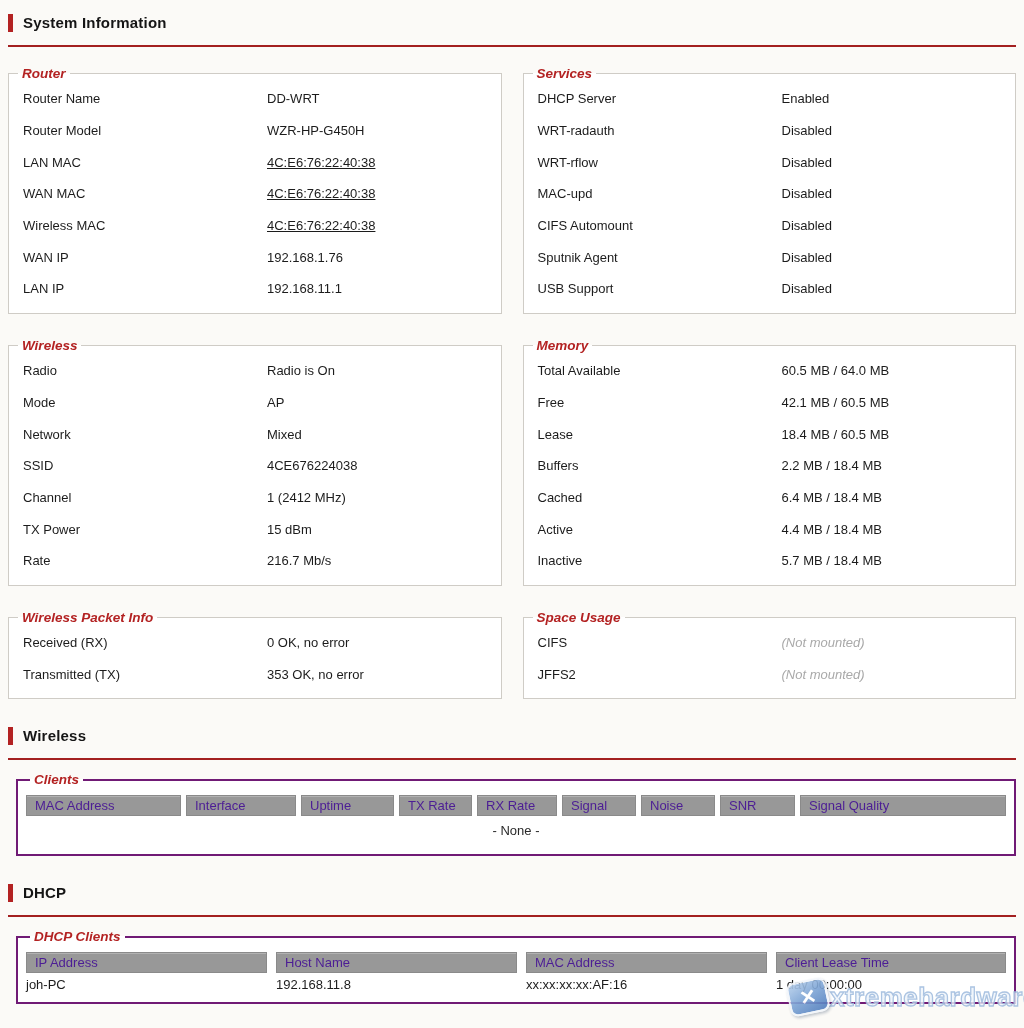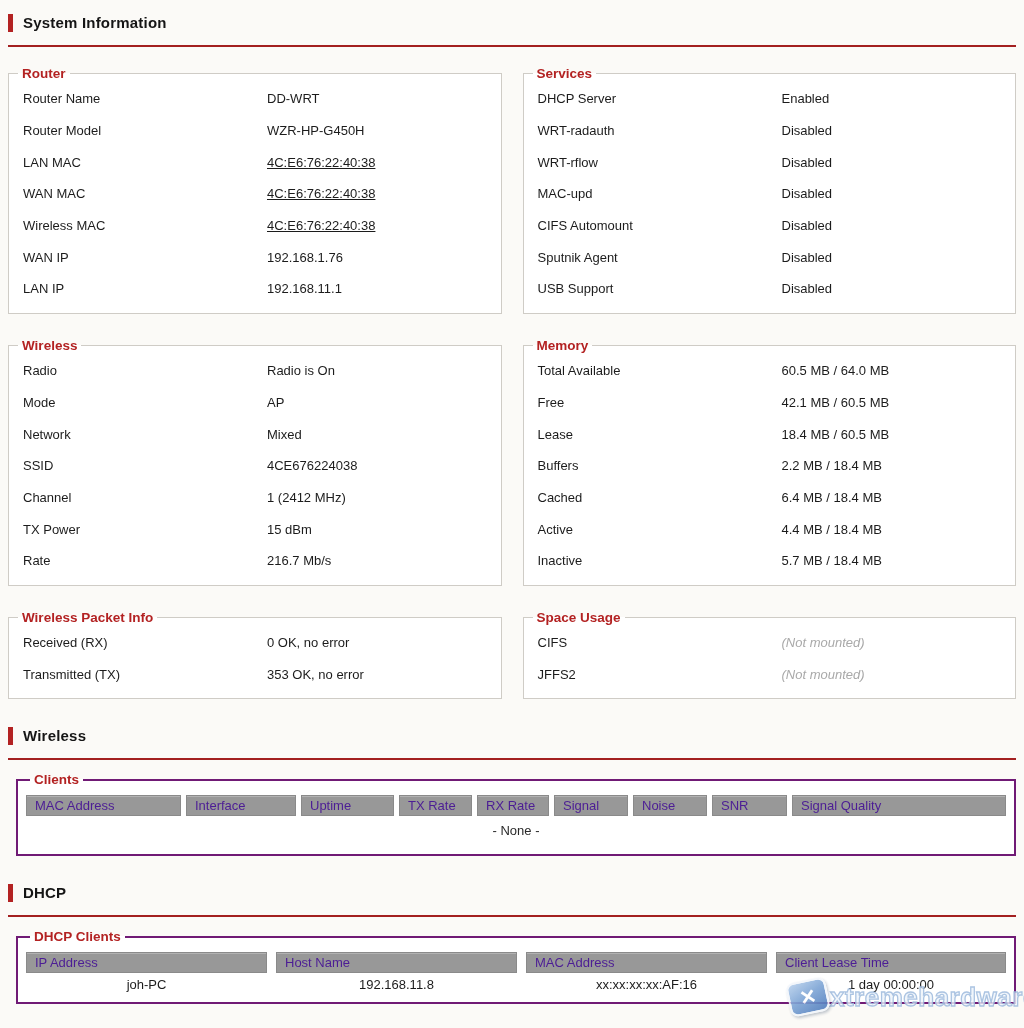--- a/index.html
+++ b/index.html
@@ -25,21 +25,21 @@
   .cols { display:flex; gap:21px; margin-top:19px; }
   .cols.mid { margin-top:24px; }
   .col { flex:1; min-width:0; }
 
   fieldset.fs {
     border:1px solid #cfccc6; background:#ffffff;
     margin:0; padding:2px 10px 8px 5px; width:100%;
   }
   legend.fs-legend {
     color:#b32222; font-weight:bold; font-size:13.5px;
-    padding:0 4px; margin-left:4px;
+    padding:0 4px; margin-left:4px;font-style:italic;
   }
 
   .info-row { display:flex; align-items:center; height:31.7px; }
   .info-row.short { height:31.7px; }
   .info-label { width:253px; padding-left:9px; flex:none; }
   .info-value { white-space:nowrap; }
   .info-value.link { text-decoration:underline; cursor:pointer; }
   .info-value.muted { color:#a9a9a9; font-style:italic; }
 
   
@@ -53,27 +53,27 @@
   .th {
     background:#989898; color:#4c1d95;
     border:1px solid #8a8a8a;
     box-shadow:inset 0 1px 0 rgba(255,255,255,0.25);
     height:21px; line-height:19px; padding:0 8px;
     overflow:hidden; white-space:nowrap; flex:none;
   }
   .th.grow { flex:1; }
   .trow { display:flex; margin-top:4px; }
   .trow.gap9 { gap:9px; }
-  .td { flex:none; white-space:nowrap; overflow:visible;text-align:center; }
+  .td { flex:none; white-space:nowrap; overflow:visible; }
   .td.grow { flex:1; }
   .empty-row { text-align:center; margin:7px 0 6px 0; color:#2a2a2a; }
 
   
   .cw-mac{width:155px}.cw-if{width:110px}.cw-up{width:93px}.cw-tx{width:73px}
-  .cw-rx{width:72px}.cw-sig{width:74px}.cw-noi{width:74px}.cw-snr{width:75px}
+  .cw-rx{width:80px}.cw-sig{width:74px}.cw-noi{width:74px}.cw-snr{width:75px}
 
   
   .dw{width:241px}
 
   
   .watermark {
     position:absolute; left:788px; top:980px;
     display:flex; align-items:center; opacity:0.9;
     pointer-events:none;
   }

